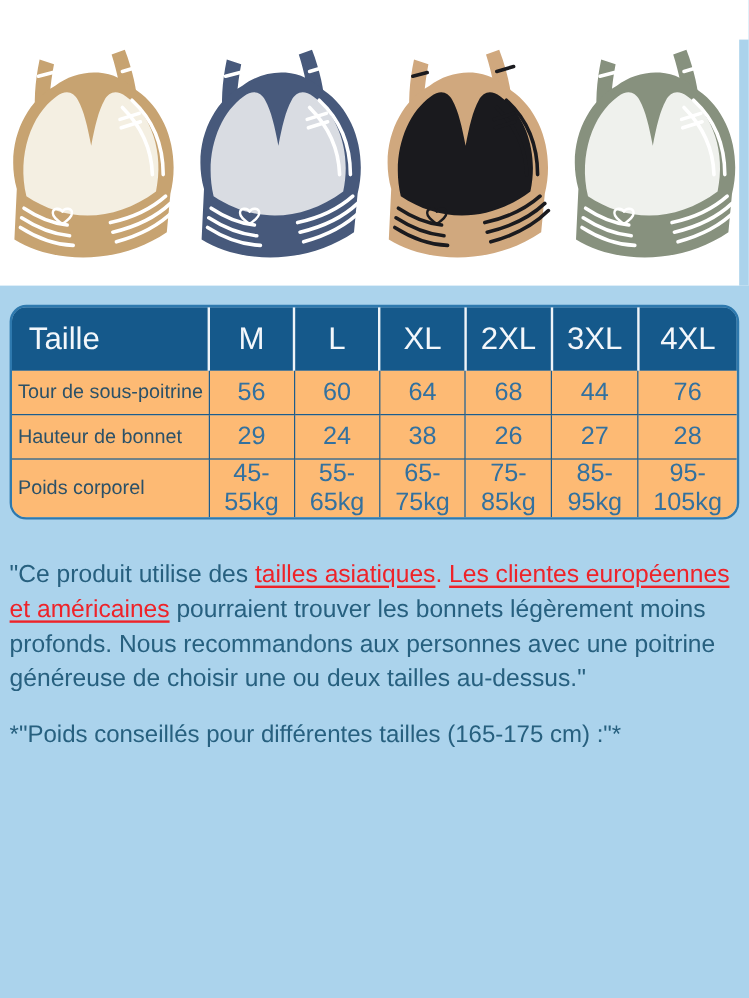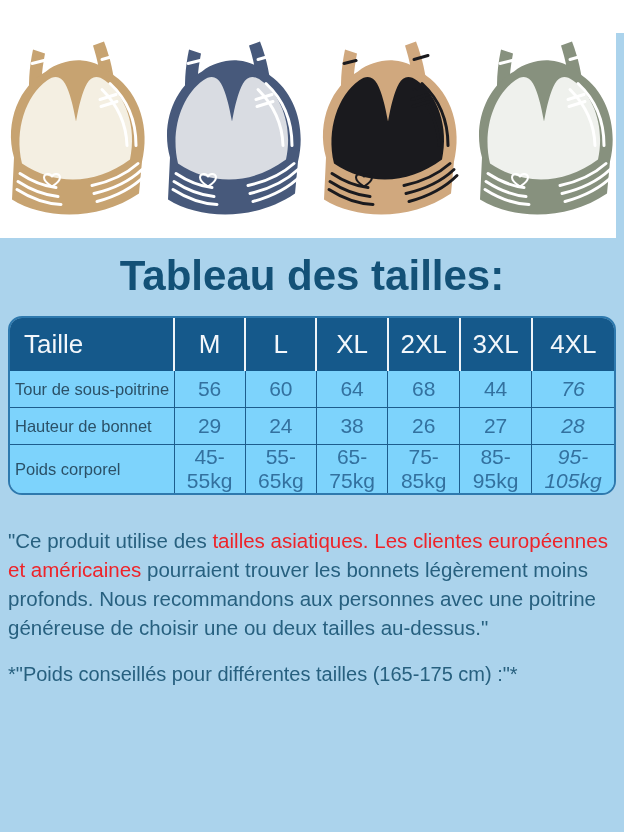--- a/index.html
+++ b/index.html
@@ -27,30 +27,30 @@
   }
   table{width:100%;border-collapse:collapse;}
   th{
     background:#15598b;color:#f3f7fb;font-weight:normal;
     font-size:26px;height:51px;text-align:center;margin-top:24px;
   }
   th.col-label{text-align:left;padding-left:14px;width:148px;}
   th + th{border-left:2px solid #eef4f9;}
   td{
     border:1px solid #1d5d8d;height:36px;padding:0;
-    text-align:center;color:#33719f;font-size:21px;background:#7dd3fc;
+    text-align:center;color:#33719f;font-size:21px;background:#fdba74;
   }
   td.row-label{text-align:left;padding-left:5px;font-size:16.5px;color:#2b5168;}
   td:first-child{border-left:none;}
-  td:last-child{border-right:none;font-style:italic;}
+  td:last-child{border-right:none;}
   tbody tr:last-child td{border-bottom:none;}
   tbody tr:first-child td{border-top:none;}
   .note{margin:31px 8px 0;font-size:20.5px;line-height:29px;color:#27607f;}
   .red{color:#ee2329;}
-  .underline{text-underline-offset:3px;}
+  .underline{text-decoration:underline;text-underline-offset:3px;}
   .footnote{margin:21px 8px 0;font-size:20px;color:#27607f;}
   .defs-holder{position:absolute;width:0;height:0;}
 </style>
 </head>
 <body>
 
 <svg class="defs-holder" aria-hidden="true">
   <defs>
     <g id="bra-trim">
       <path d="M33,14 C25,52 29,84 45,106 L55,100 C41,80 38,54 45,18 Z"></path>
@@ -97,21 +97,20 @@
       <use href="#bra-stripes" stroke="#1a1a1e"></use>
     </svg>
     <svg class="bra" viewBox="0 0 156 200">
       <use href="#bra-trim" fill="#87917e"></use>
       <use href="#bra-cup" fill="#eff1ed"></use>
       <use href="#bra-stripes" stroke="#ffffff"></use>
     </svg>
     <div class="right-strip"></div>
   </div>
 
-  <h1 class="title">Tableau des tailles:</h1>
 
   <div class="table-wrap">
     <table>
       <thead>
         <tr>
           <th class="col-label">Taille</th>
           <th>M</th>
           <th>L</th>
           <th>XL</th>
           <th>2XL</th>

